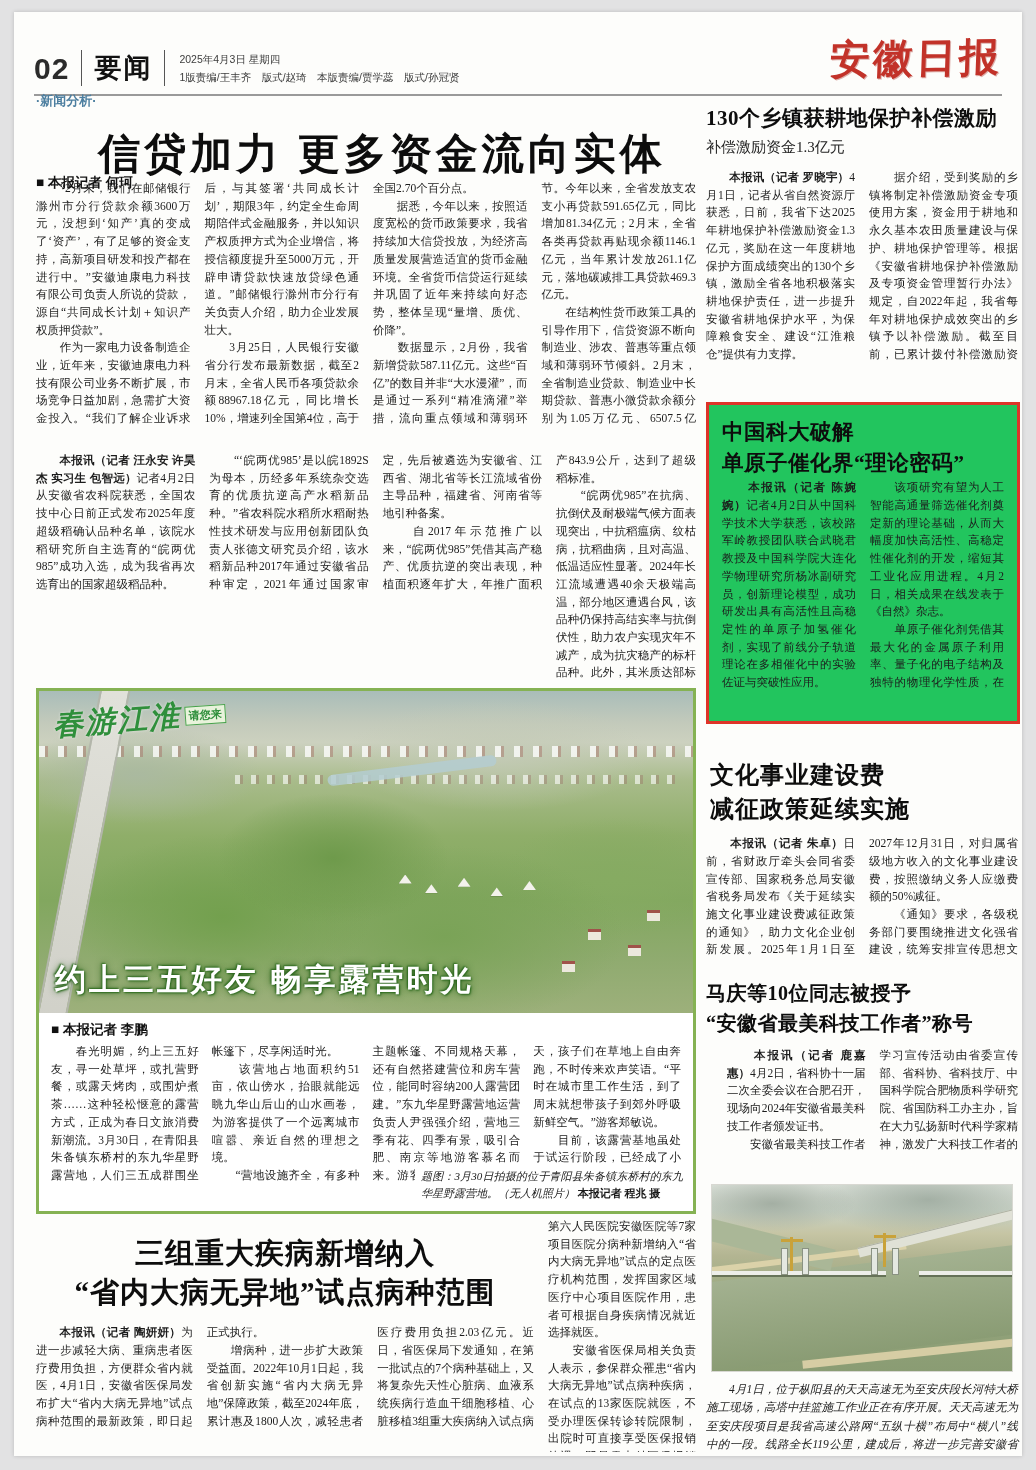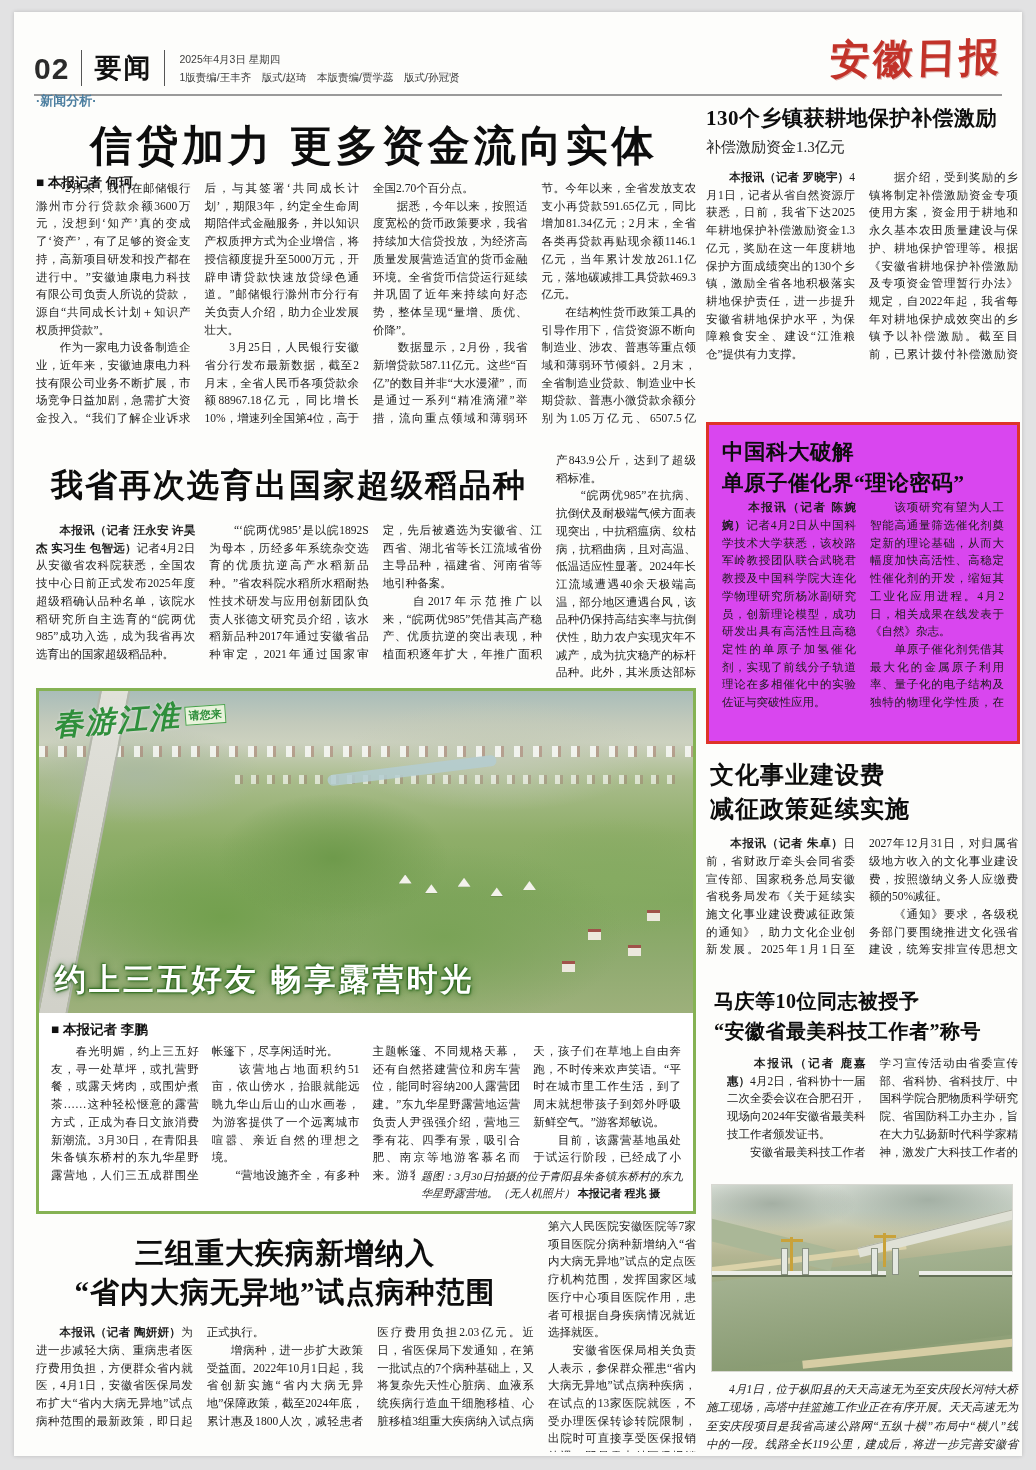--- a/index.html
+++ b/index.html
@@ -77,21 +77,21 @@
   .disease-hl{text-align:center;font-size:29px;line-height:1.35;letter-spacing:1px;padding:16px 0 12px;}
   .disease-body{height:112px;column-count:3;column-gap:14px;}
   .disease-side{width:148px;height:234px;}
   
   .rcol-art{position:absolute;left:692px;width:312px;}
   .farm{top:92px;}
   .farm-hl{font-size:21px;letter-spacing:.5px;}
   .farm-sub{font-size:15px;color:#222;margin:6px 0 12px;}
   .cols2{column-count:2;column-gap:14px;}
   .farm-body{height:206px;}
-  .ustc{top:410px;border:3px solid #de3429;padding:12px 13px;width:282px;background:#d946ef;}
+  .ustc{top:390px;border:3px solid #de3429;padding:12px 13px;width:282px;background:#22c55e;}
   .ustc-hl{font-size:21.5px;line-height:1.45;letter-spacing:.5px;margin-bottom:10px;}
   .ustc-body{height:230px;}
   .culture{top:742px;}
   .culture-hl{font-size:24px;line-height:1.4;letter-spacing:1px;}
   .culture-body{height:140px;margin-top:10px;}
   .award{top:966px;}
   .award-hl{font-size:20px;line-height:1.5;letter-spacing:.5px;}
   .award-body{height:118px;margin-top:9px;margin-left:21px;}
   
   .bridge{top:1172px;}
@@ -125,35 +125,34 @@
     <span class="vbar"></span>
     <div class="head-meta">
       <div>2025年4月3日 星期四</div>
       <div>1版责编/王丰齐　版式/赵琦　本版责编/贾学蕊　版式/孙冠贤</div>
     </div>
     <div class="logo">安徽日报</div>
   </header>
   <div class="rule"></div>
 
   <div class="kicker">·新闻分析·</div>
-  <h1 class="lead-hl hl-sans" style="margin:8px;">信贷加力  更多资金流向实体</h1>
+  <h1 class="lead-hl hl-sans" style="margin:16px;">信贷加力  更多资金流向实体</h1>
   <div class="lead-byline byline">■ 本报记者 何珂</div>
   <div class="lead-body body-text">　　“2月末，我们在邮储银行滁州市分行贷款余额3600万元，没想到‘知产’真的变成了‘资产’，有了足够的资金支持，高新项目研发和投产都在进行中。”安徽迪康电力科技有限公司负责人所说的贷款，源自“共同成长计划＋知识产权质押贷款”。
 　　作为一家电力设备制造企业，近年来，安徽迪康电力科技有限公司业务不断扩展，市场竞争日益加剧，急需扩大资金投入。“我们了解企业诉求后，与其签署‘共同成长计划’，期限3年，约定全生命周期陪伴式金融服务，并以知识产权质押方式为企业增信，将授信额度提升至5000万元，开辟申请贷款快速放贷绿色通道。”邮储银行滁州市分行有关负责人介绍，助力企业发展壮大。
 　　3月25日，人民银行安徽省分行发布最新数据，截至2月末，全省人民币各项贷款余额88967.18亿元，同比增长10%，增速列全国第4位，高于全国2.70个百分点。
 　　据悉，今年以来，按照适度宽松的货币政策要求，我省持续加大信贷投放，为经济高质量发展营造适宜的货币金融环境。全省货币信贷运行延续并巩固了近年来持续向好态势，整体呈现“量增、质优、价降”。
 　　数据显示，2月份，我省新增贷款587.11亿元。这些“百亿”的数目并非“大水漫灌”，而是通过一系列“精准滴灌”举措，流向重点领域和薄弱环节。今年以来，全省发放支农支小再贷款591.65亿元，同比增加81.34亿元；2月末，全省各类再贷款再贴现余额1146.1亿元，当年累计发放261.1亿元，落地碳减排工具贷款469.3亿元。
 　　在结构性货币政策工具的引导作用下，信贷资源不断向制造业、涉农、普惠等重点领域和薄弱环节倾斜。2月末，全省制造业贷款、制造业中长期贷款、普惠小微贷款余额分别为1.05万亿元、6507.5亿元、1.4万亿元，同比分别增长16.1%、15.8%、15.5%，均明显高于各项贷款增速。
 　　当前产业结构向高端制造转型的背景下，制造业升级需求旺盛，我省金融机构聚焦企业研发、设备更新等融资需求，2月末全省高新技术企业贷款余额14008.98亿元，同比增长15.48%，高于各项贷款增速5.48个百分点，当月新增112.43亿元。
 　　聚焦乡村产业高质量发展、城乡基础设施互联互通、美丽宜居村庄建设等重点领域，金融机构用足用好优惠信贷政策，全方位提高农业金融服务水平。2月末，我省涉农贷款余额25710.84亿元，同比增长9.63%，当月新增299.71亿元。
 　　贷得到，还得成本低。今年以来，融资成本稳中有降，向实体经济让利力度不断加大。2月，全省企业贷款加权平均利率4.17%，同比下降0.33个百分点；其中新发放企业贷款加权平均利率3.32%，同比下降0.25个百分点，均处于历史低位。</div>
 
   <section class="rice">
     <div class="rice-main">
-      <h2 class="rice-hl hl-sans" style="margin:0;">我省再次选育出国家超级稻品种</h2>
       <div class="rice-body body-text"><b class="lede">　　本报讯（记者 汪永安 许昊杰 实习生 包智远）</b><span>记者4月2日从安徽省农科院获悉，全国农技中心日前正式发布2025年度超级稻确认品种名单，该院水稻研究所自主选育的“皖两优985”成功入选，成为我省再次选育出的国家超级稻品种。
 　　“‘皖两优985’是以皖1892S为母本，历经多年系统杂交选育的优质抗逆高产水稻新品种。”省农科院水稻所水稻耐热性技术研发与应用创新团队负责人张德文研究员介绍，该水稻新品种2017年通过安徽省品种审定，2021年通过国家审定，先后被遴选为安徽省、江西省、湖北省等长江流域省份主导品种，福建省、河南省等地引种备案。
 　　自2017年示范推广以来，“皖两优985”凭借其高产稳产、优质抗逆的突出表现，种植面积逐年扩大，年推广面积达600万亩，成为长江中下游一季稻区的主栽品种之一。2023年和2024年刷新大面积连片种植高产纪录，充分展示了其高产潜力。2024年10月24日，经农业农村部组织专家实地测产，百亩连片示范片平均亩</span></div>
     </div>
     <div class="rice-side body-text">产843.9公斤，达到了超级稻标准。
 　　“皖两优985”在抗病、抗倒伏及耐极端气候方面表现突出，中抗稻瘟病、纹枯病，抗稻曲病，且对高温、低温适应性显著。2024年长江流域遭遇40余天极端高温，部分地区遭遇台风，该品种仍保持高结实率与抗倒伏性，助力农户实现灾年不减产，成为抗灾稳产的标杆品种。此外，其米质达部标3级，深受粮食加工企业青睐。</div>
   </section>
 
   <section class="camp">
     <div class="camp-photo">
@@ -227,21 +226,21 @@
     <h2 class="culture-hl hl-sans" style="margin:4px;">
       <div>文化事业建设费</div>
       <div>减征政策延续实施</div>
     </h2>
     <div class="culture-body cols2 body-text"><b class="lede">　　本报讯（记者 朱卓）</b><span>日前，省财政厅牵头会同省委宣传部、国家税务总局安徽省税务局发布《关于延续实施文化事业建设费减征政策的通知》，助力文化企业创新发展。2025年1月1日至2027年12月31日，对归属省级地方收入的文化事业建设费，按照缴纳义务人应缴费额的50%减征。
 　　《通知》要求，各级税务部门要围绕推进文化强省建设，统筹安排宣传思想文化事业发展资金，确保相关工作和重大项目顺利进行。对今年已经征收的应予减免的文化事业建设费，可抵减缴费人以后应缴的文化事业建设费或予以退还。
 　　据悉，近年来，我省严格落实文化事业建设费减征政策，切实减轻文化企业负担，每年减免金额6000万元以上，惠及文化企业近6000户。</span></div>
   </section>
 
   <section class="rcol-art award">
-    <h2 class="award-hl hl-serif" style="margin:8px;">
+    <h2 class="award-hl hl-serif" style="margin:0;">
       <div>马庆等10位同志被授予</div>
       <div>“安徽省最美科技工作者”称号</div>
     </h2>
     <div class="award-body cols2 body-text"><b class="lede">　　本报讯（记者 鹿嘉惠）</b><span>4月2日，省科协十一届二次全委会议在合肥召开，现场向2024年安徽省最美科技工作者颁发证书。
 　　安徽省最美科技工作者学习宣传活动由省委宣传部、省科协、省科技厅、中国科学院合肥物质科学研究院、省国防科工办主办，旨在大力弘扬新时代科学家精神，激发广大科技工作者的荣誉感、自豪感、责任感，为全面推进强国建设、民族复兴伟业贡献智慧和力量。经过广泛动员、有关单位推荐、专家评选、面向社会公示等环节，决定授予马庆等10位同志2024年“安徽省最美科技工作者”称号。</span></div>
   </section>
 
   <section class="rcol-art bridge">
     <div class="bridge-photo">
       <div class="b-water"></div>

